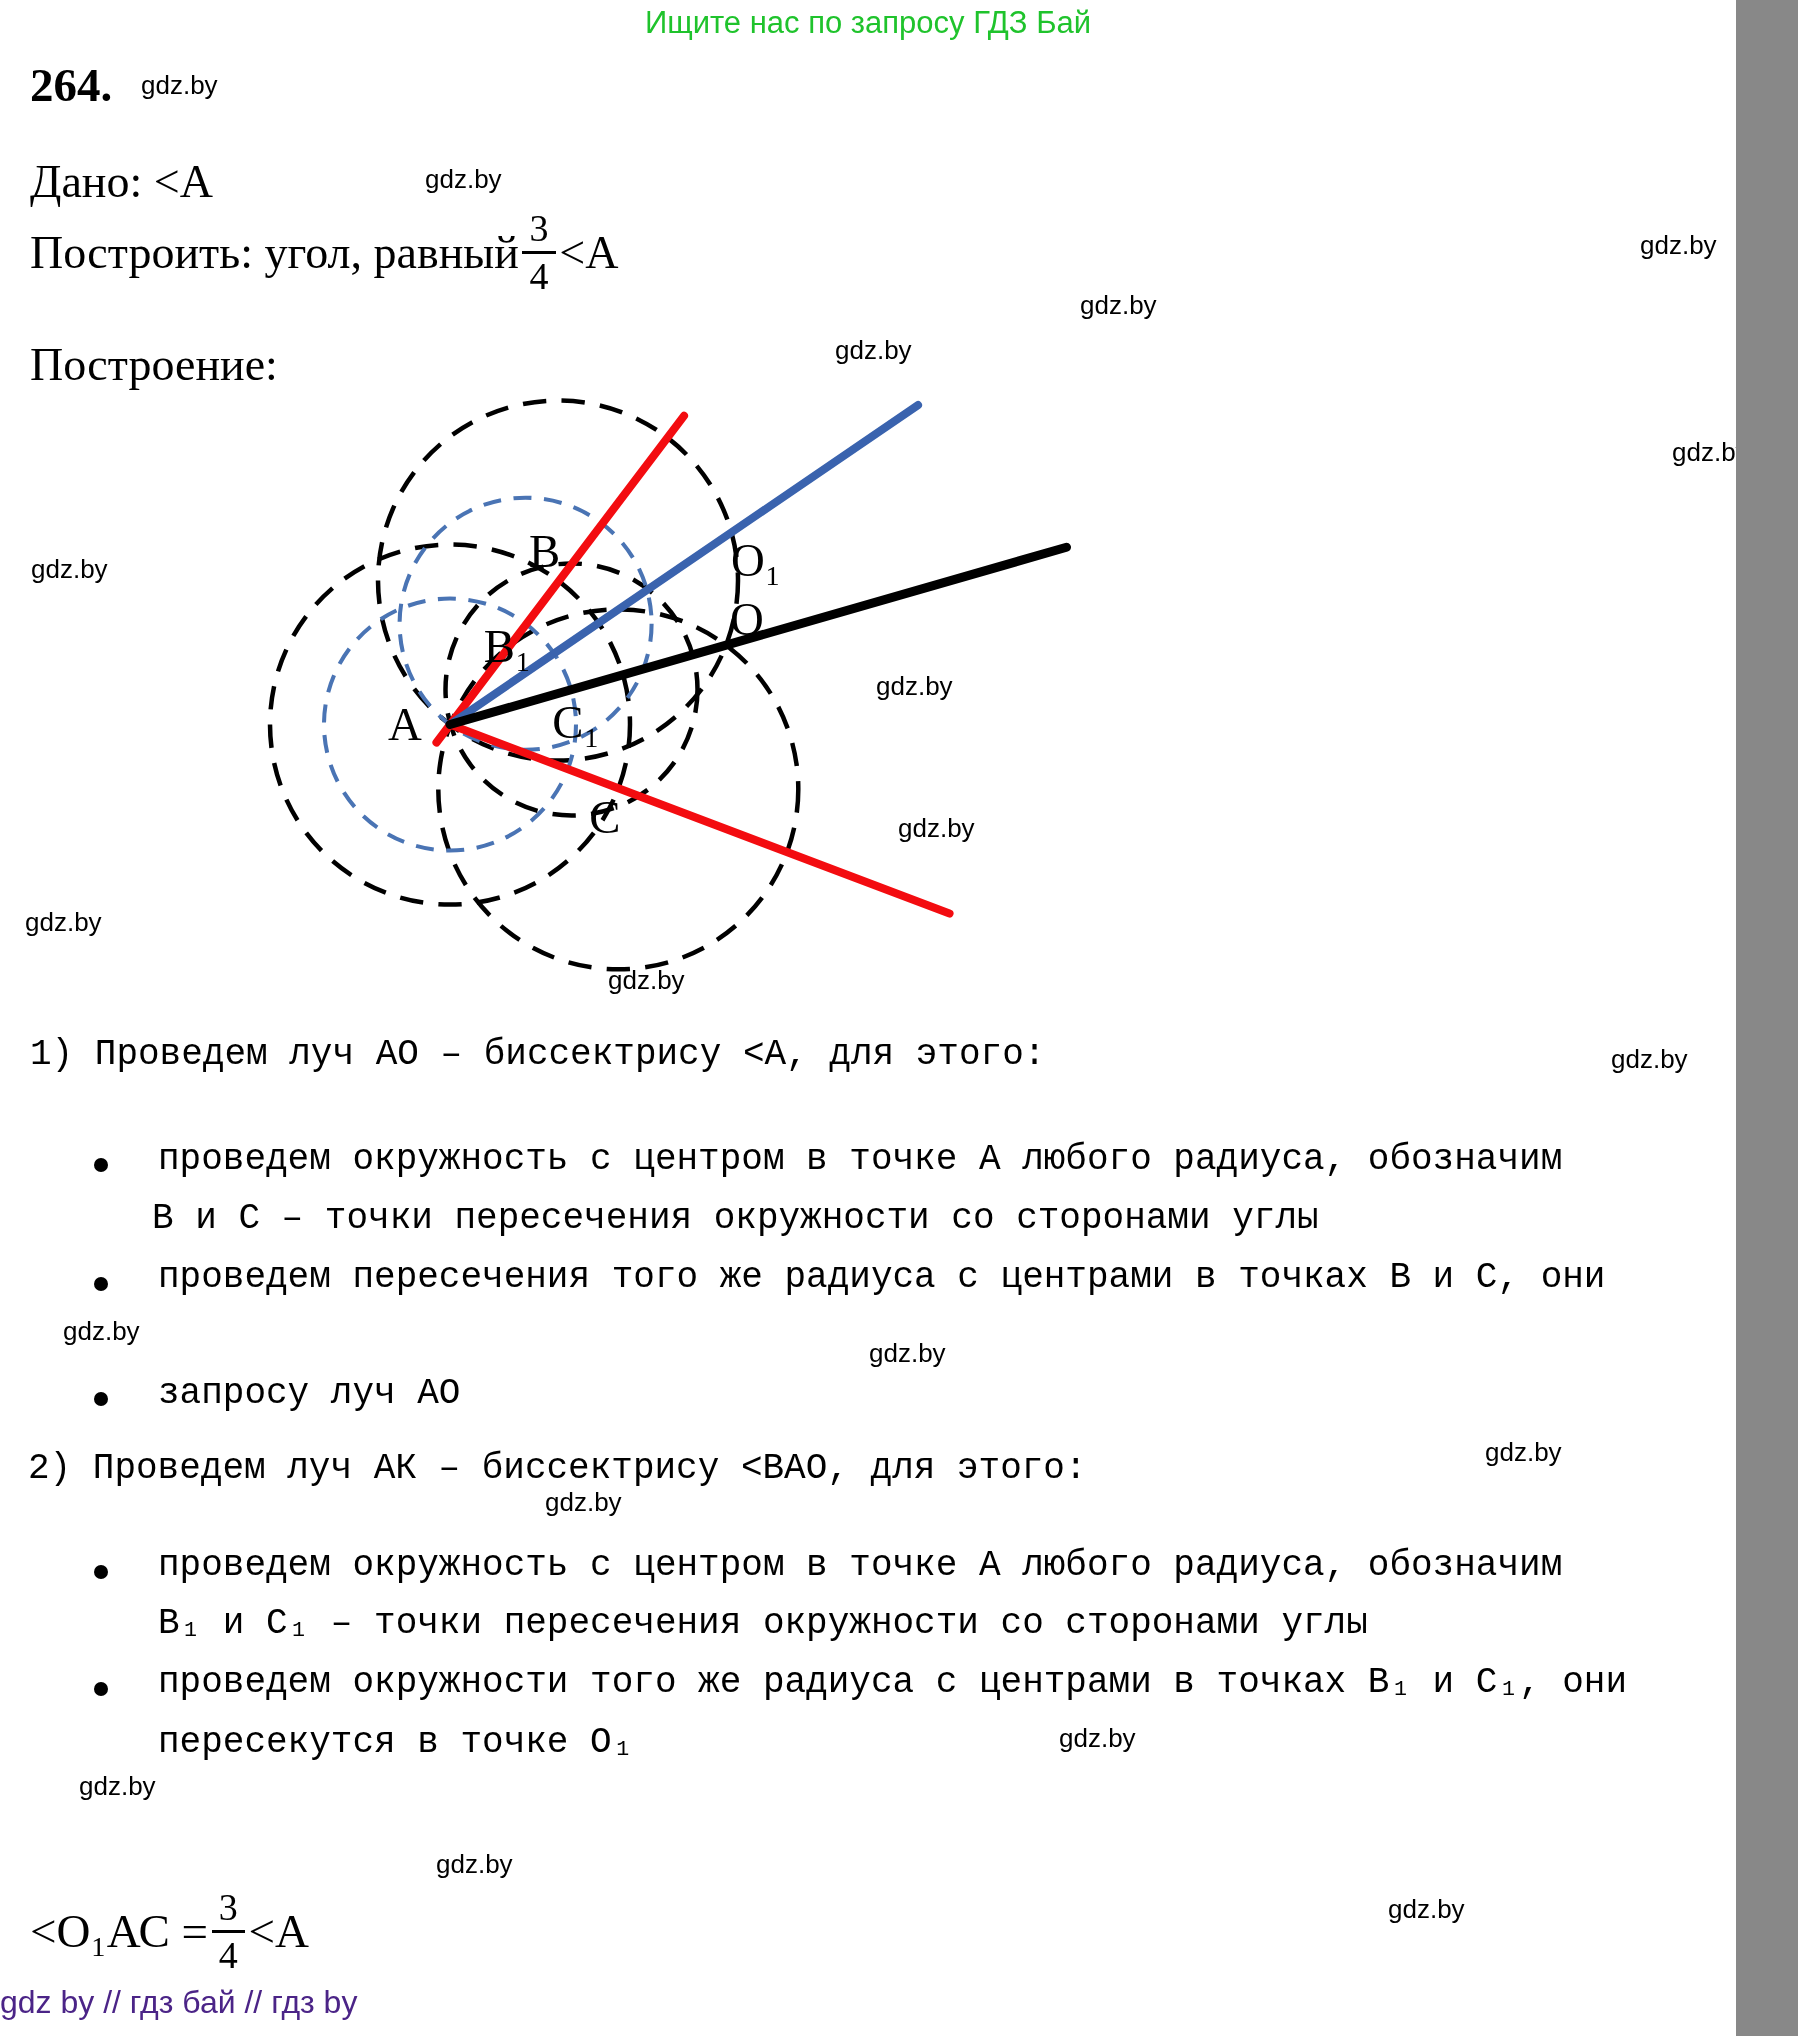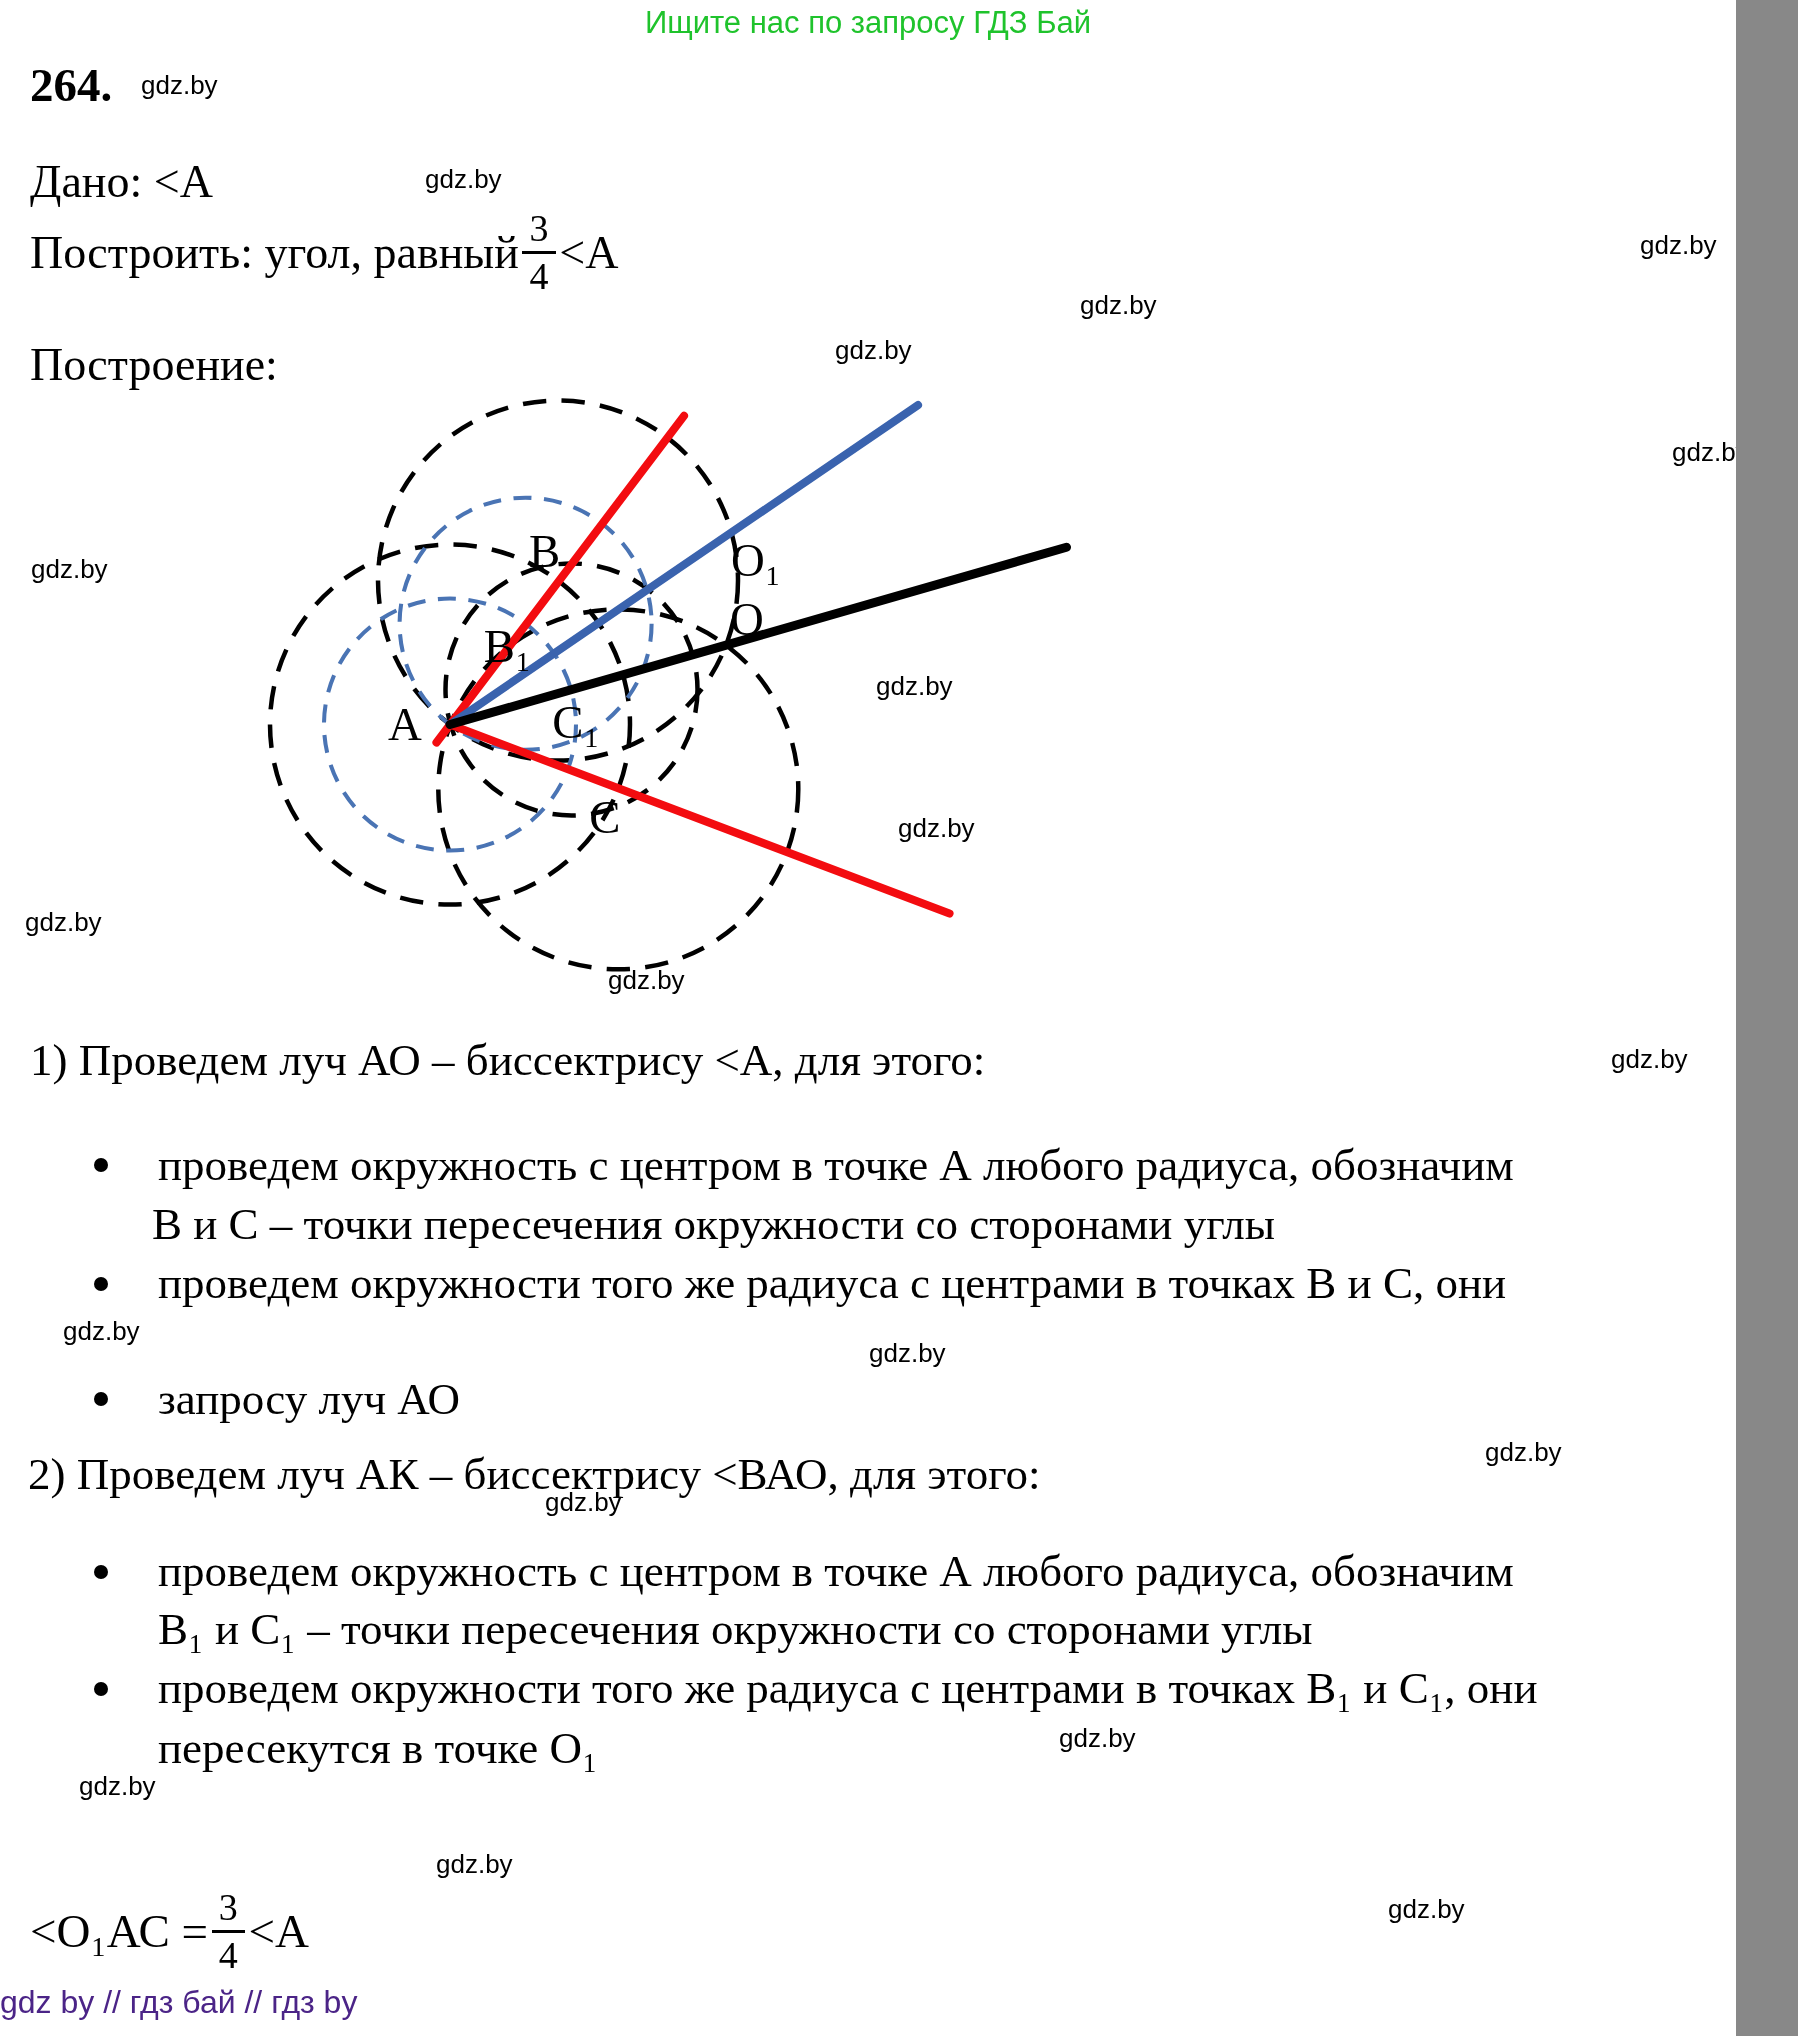--- a/index.html
+++ b/index.html
@@ -25,21 +25,21 @@
   .frac .den-part{font-size:38px;padding:3.6px 7.2px 0 7.2px;}
   .diagram{position:absolute;left:126px;top:376px;}
   .diagram text{font-size:52px;font-family:"Liberation Serif", serif;fill:#000;}
   .ray{fill:none;stroke-linecap:round;}
   .ray.red{stroke:var(--ray-red);stroke-width:9;}
   .ray.blue{stroke:var(--ray-blue);stroke-width:9;}
   .ray.black{stroke:#000;stroke-width:10;}
   .circ{fill:none;}
   .circ.black{stroke:#000;stroke-width:5;stroke-dasharray:26 17;}
   .circ.blue{stroke:var(--circle-blue);stroke-width:4.5;stroke-dasharray:20 14;}
-  .body-line{position:absolute;font-size:45px;white-space:nowrap;}
+  .body-line{position:absolute;font-size:36px;white-space:nowrap;font-family:Liberation Mono, monospace;}
   .bullet-dot{
     position:absolute;width:14.4px;height:14.4px;border-radius:50%;background:#000;
   }
   .formula-row{position:absolute;left:30px;top:1888px;display:flex;align-items:center;}
   .formula-row .txt{font-size:47px;white-space:nowrap;}
   .footer{
     position:absolute;top:1984px;left:0;width:100%;text-align:left;
     font-family:"Liberation Sans", sans-serif;font-size:32px;color:var(--purple);
   }
 </style>
@@ -86,21 +86,21 @@
     <text x="500" y="402" text-anchor="middle">С₁</text>
     <text x="690" y="288" text-anchor="middle">О</text>
     <text x="700" y="222" text-anchor="middle">О₁</text>
   </svg>
 
   <div class="body-line" style="left:30px; top:1034px;">1) Проведем луч АО – биссектрису &lt;А, для этого:</div>
   <div class="bullet-dot" style="left:94px;top:1158px;"></div>
   <div class="body-line" style="left:158px;top:1139px;">проведем окружность с центром в точке А любого радиуса, обозначим</div>
   <div class="body-line" style="left:152px;top:1198px;">В и С – точки пересечения окружности со сторонами углы</div>
   <div class="bullet-dot" style="left:94px;top:1277px;"></div>
-  <div class="body-line" style="left:158px;top:1257px;">проведем окружности того же радиуса с центрами в точках В и С, они</div>
+  <div class="body-line" style="left:158px;top:1257px;">проведем пересечения того же радиуса с центрами в точках В и С, они</div>
   <div class="bullet-dot" style="left:94px;top:1392px;"></div>
   <div class="body-line" style="left:158px;top:1373px;">запросу луч АО</div>
   <div class="body-line" style="left:28px; top:1448px;">2) Проведем луч АК – биссектрису &lt;ВАО, для этого:</div>
   <div class="bullet-dot" style="left:94px;top:1565px;"></div>
   <div class="body-line" style="left:158px;top:1545px;">проведем окружность с центром в точке А любого радиуса, обозначим</div>
   <div class="body-line" style="left:158px;top:1603px;">В₁ и С₁ – точки пересечения окружности со сторонами углы</div>
   <div class="bullet-dot" style="left:94px;top:1682px;"></div>
   <div class="body-line" style="left:158px;top:1662px;">проведем окружности того же радиуса с центрами в точках В₁ и С₁, они</div>
   <div class="body-line" style="left:158px;top:1722px;">пересекутся в точке О₁</div>
 

